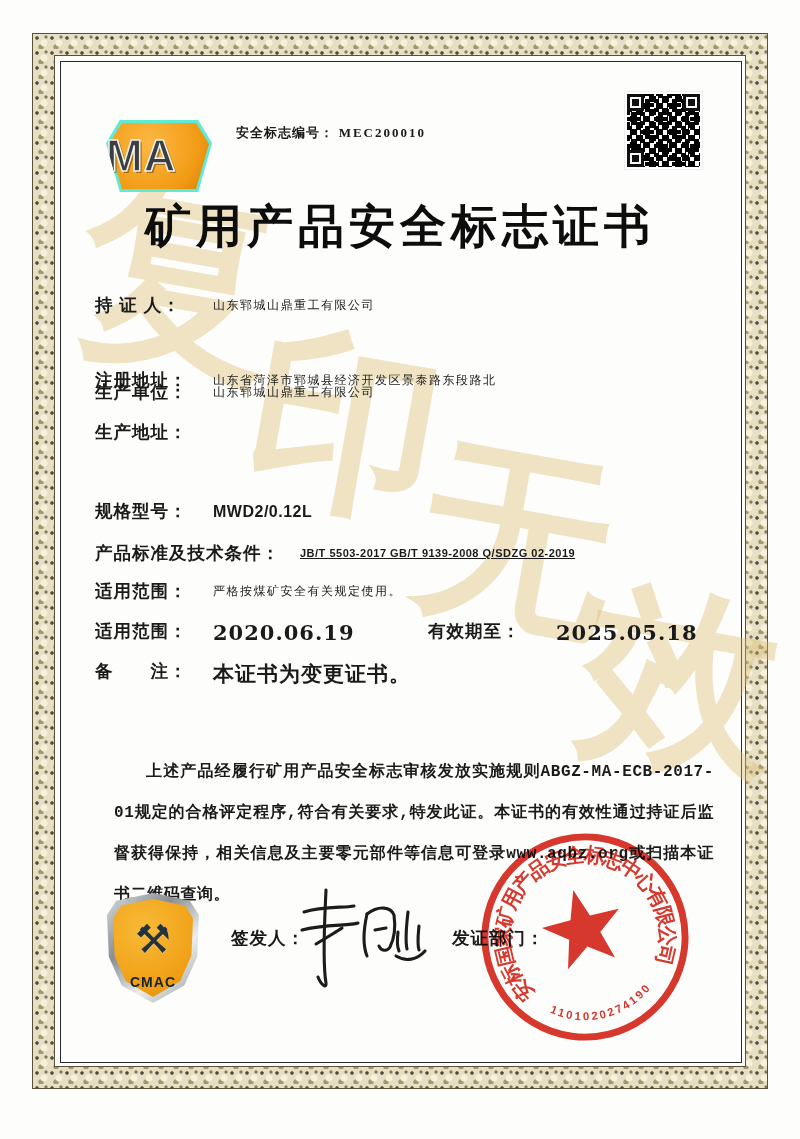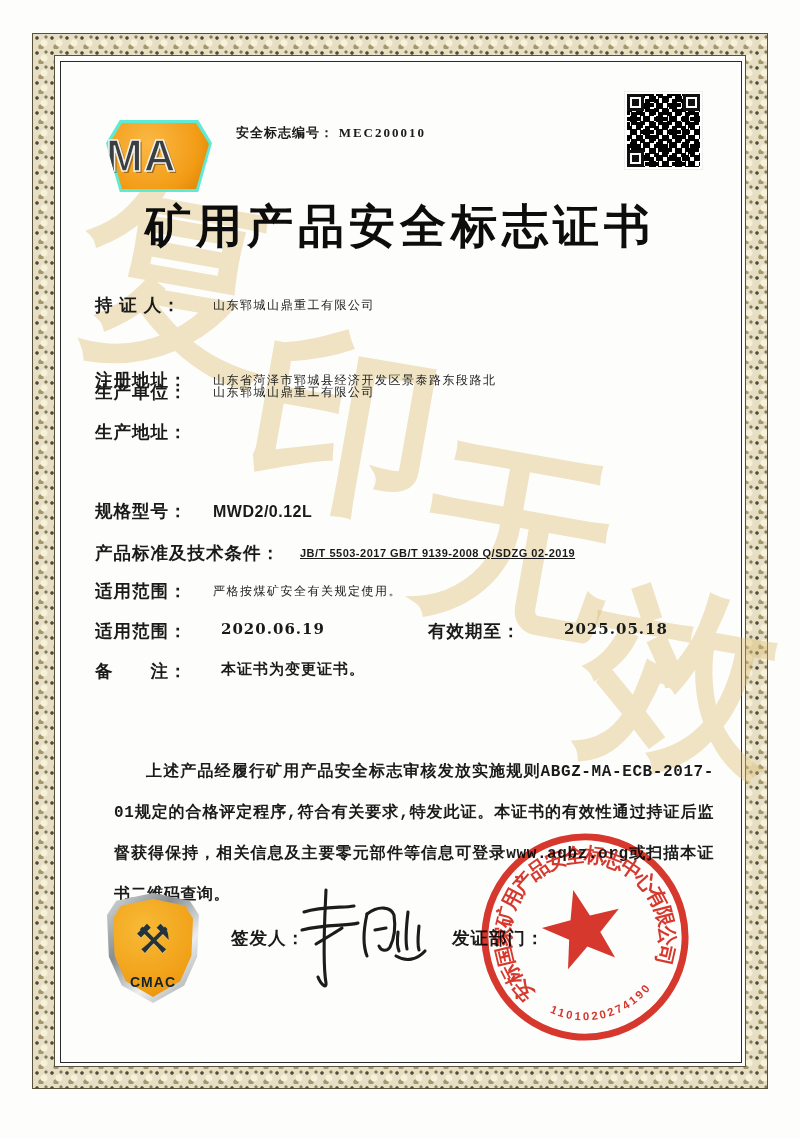--- a/index.html
+++ b/index.html
@@ -61,21 +61,21 @@
   .row-label{flex:0 0 118px;font-weight:800;font-size:17.5px;letter-spacing:1px;white-space:nowrap;}
   .row-label.wide{flex:0 0 205px;}
   .row-value{font-family:"DejaVu Serif",serif;font-size:12px;font-weight:400;
              letter-spacing:1.5px;line-height:23px;}
   .row-value.tech{font-family:"Liberation Sans",sans-serif;font-weight:700;font-size:11px;
                   letter-spacing:.5px;padding-top:2px;text-decoration:underline;}
   .row-value.model{font-family:Liberation Sans, sans-serif;font-weight:700;font-size:16px;letter-spacing:.5px;}
   .row-value.wrap{max-width:500px;margin-top:32px;}
 
   .inline-label{position:absolute;font-weight:800;font-size:17.5px;letter-spacing:1px;}
-  .inline-value{position:absolute;font-family:"DejaVu Serif",serif;font-weight:700;font-size:15px;letter-spacing:1px;margin-left:8px;}
+  .inline-value{position:absolute;font-family:"DejaVu Serif",serif;font-weight:700;font-size:21px;letter-spacing:1px;}
 
   .statement{position:absolute;left:114px;top:752px;width:600px;
              font-family:Liberation Mono, monospace;font-weight:600;font-size:16px;
              line-height:41px;text-align:justify;text-indent:2em;letter-spacing:.6px;}
 
   
   .cmac{position:absolute;left:107px;top:893px;width:92px;height:110px;
         clip-path:polygon(50% 0,90% 7%,100% 20%,98% 58%,84% 84%,50% 100%,16% 84%,2% 58%,0 20%,10% 7%);
         background:linear-gradient(135deg,#d9dcdd,#888e91 35%,#eceeee 65%,#94999c);
         display:flex;align-items:center;justify-content:center;}

